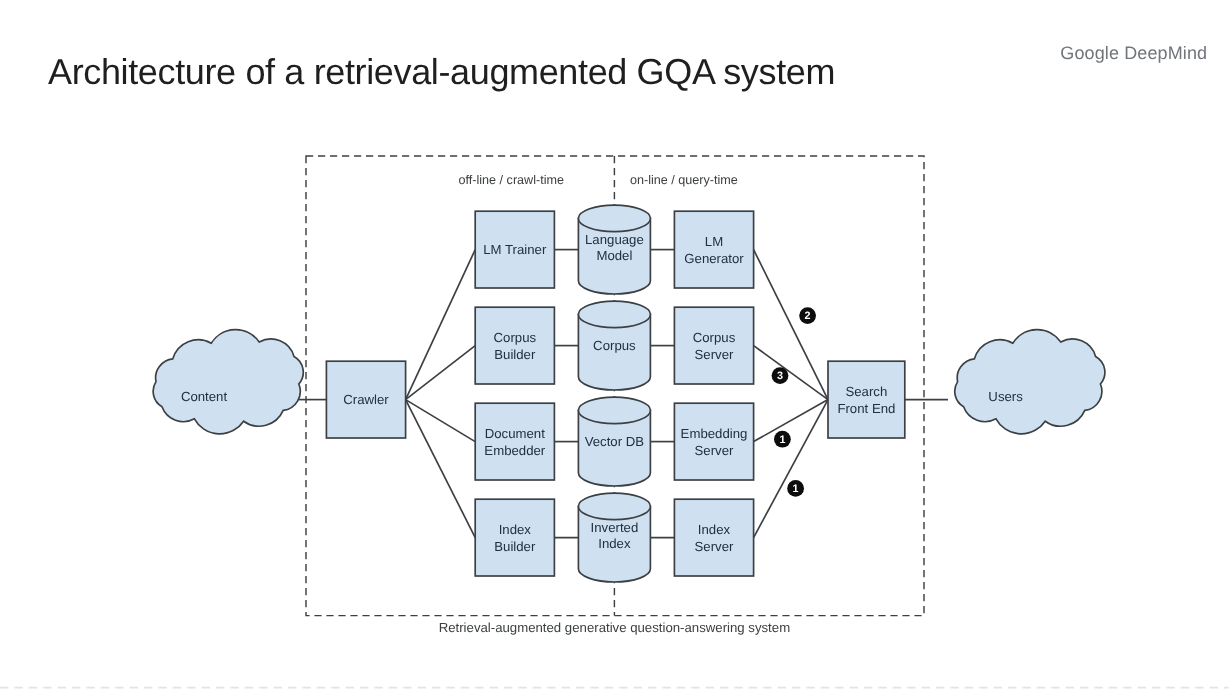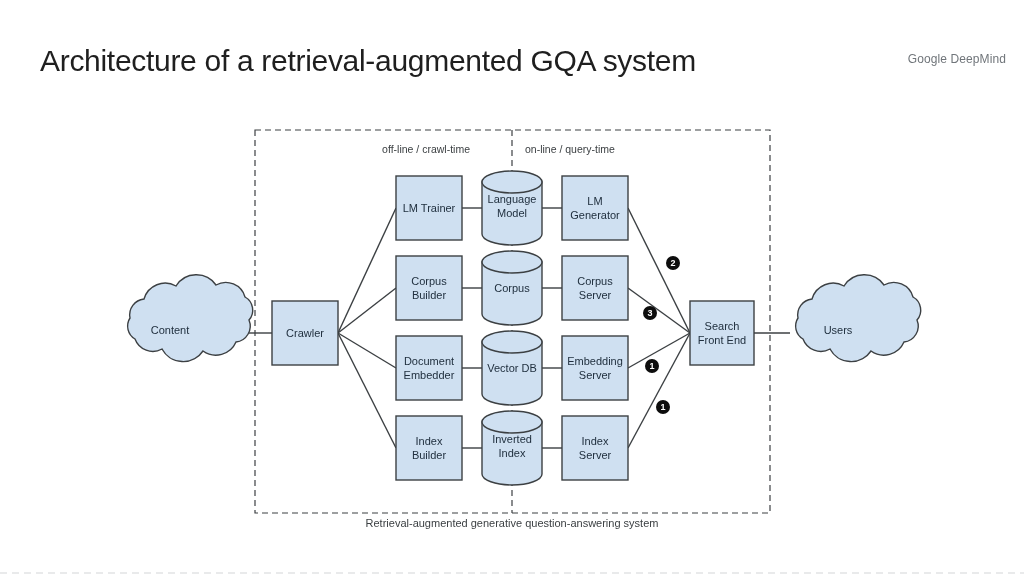--- a/index.html
+++ b/index.html
@@ -29,22 +29,22 @@
     font-size: 30px;
     font-weight: 400;
     letter-spacing: -0.3px;
     color: #1f1f1f;
     white-space: nowrap;
     margin-top: 19px;
   }
   #brand {
     position: absolute;
     right: 18px;
-    top: 52px;
-    font-size: 12px;
+    top: 36px;
+    font-size: 15px;
     color: #70757a;
     letter-spacing: 0.1px;
     white-space: nowrap;
   }
   #diagram {
     position: absolute;
     left: 0;
     top: 0;
   }
   .node-label {

